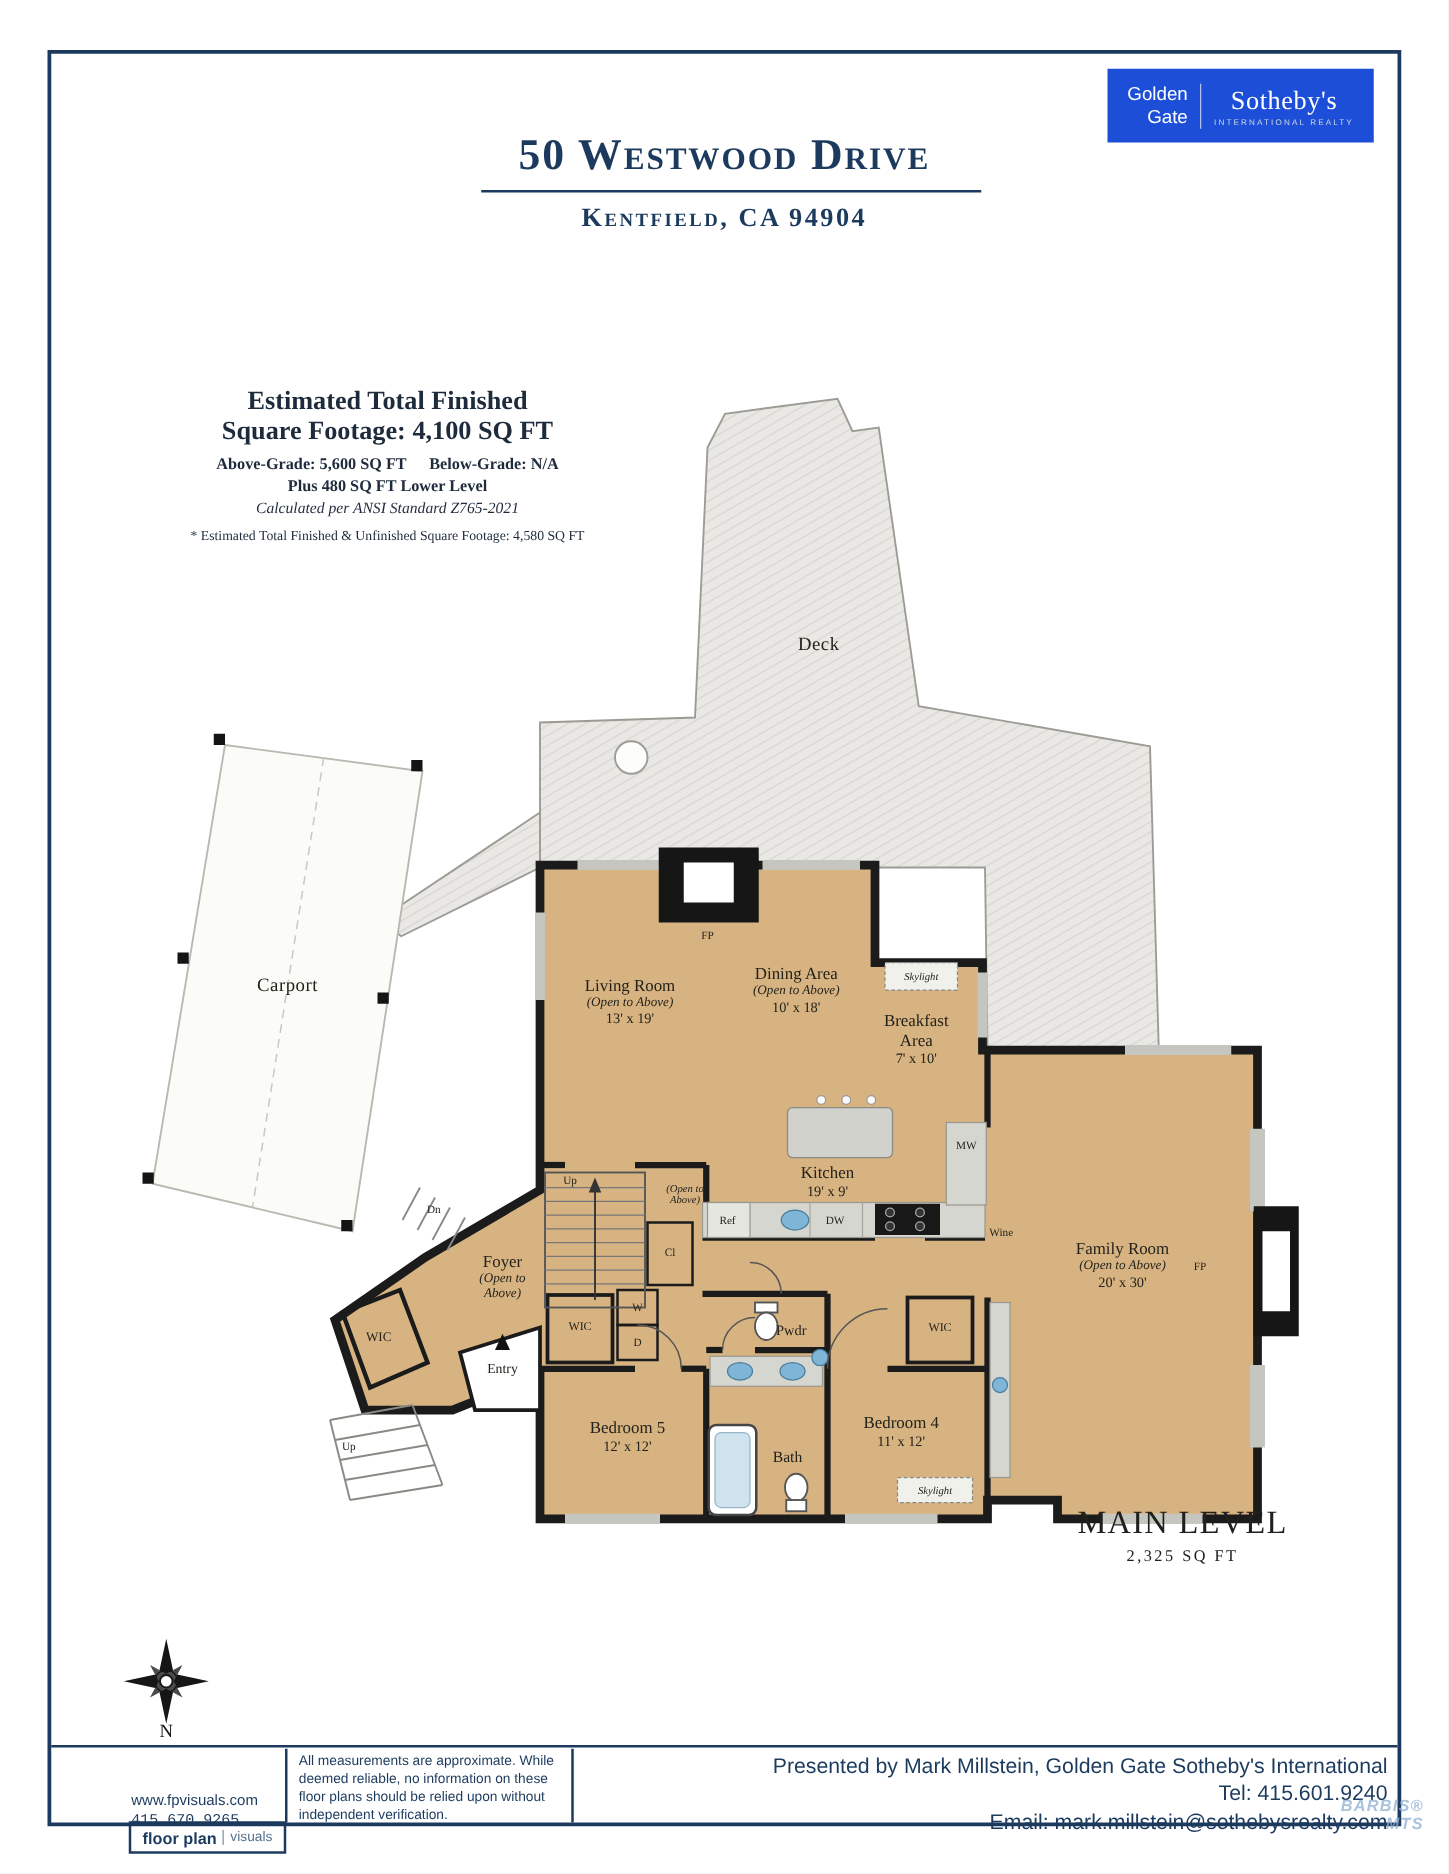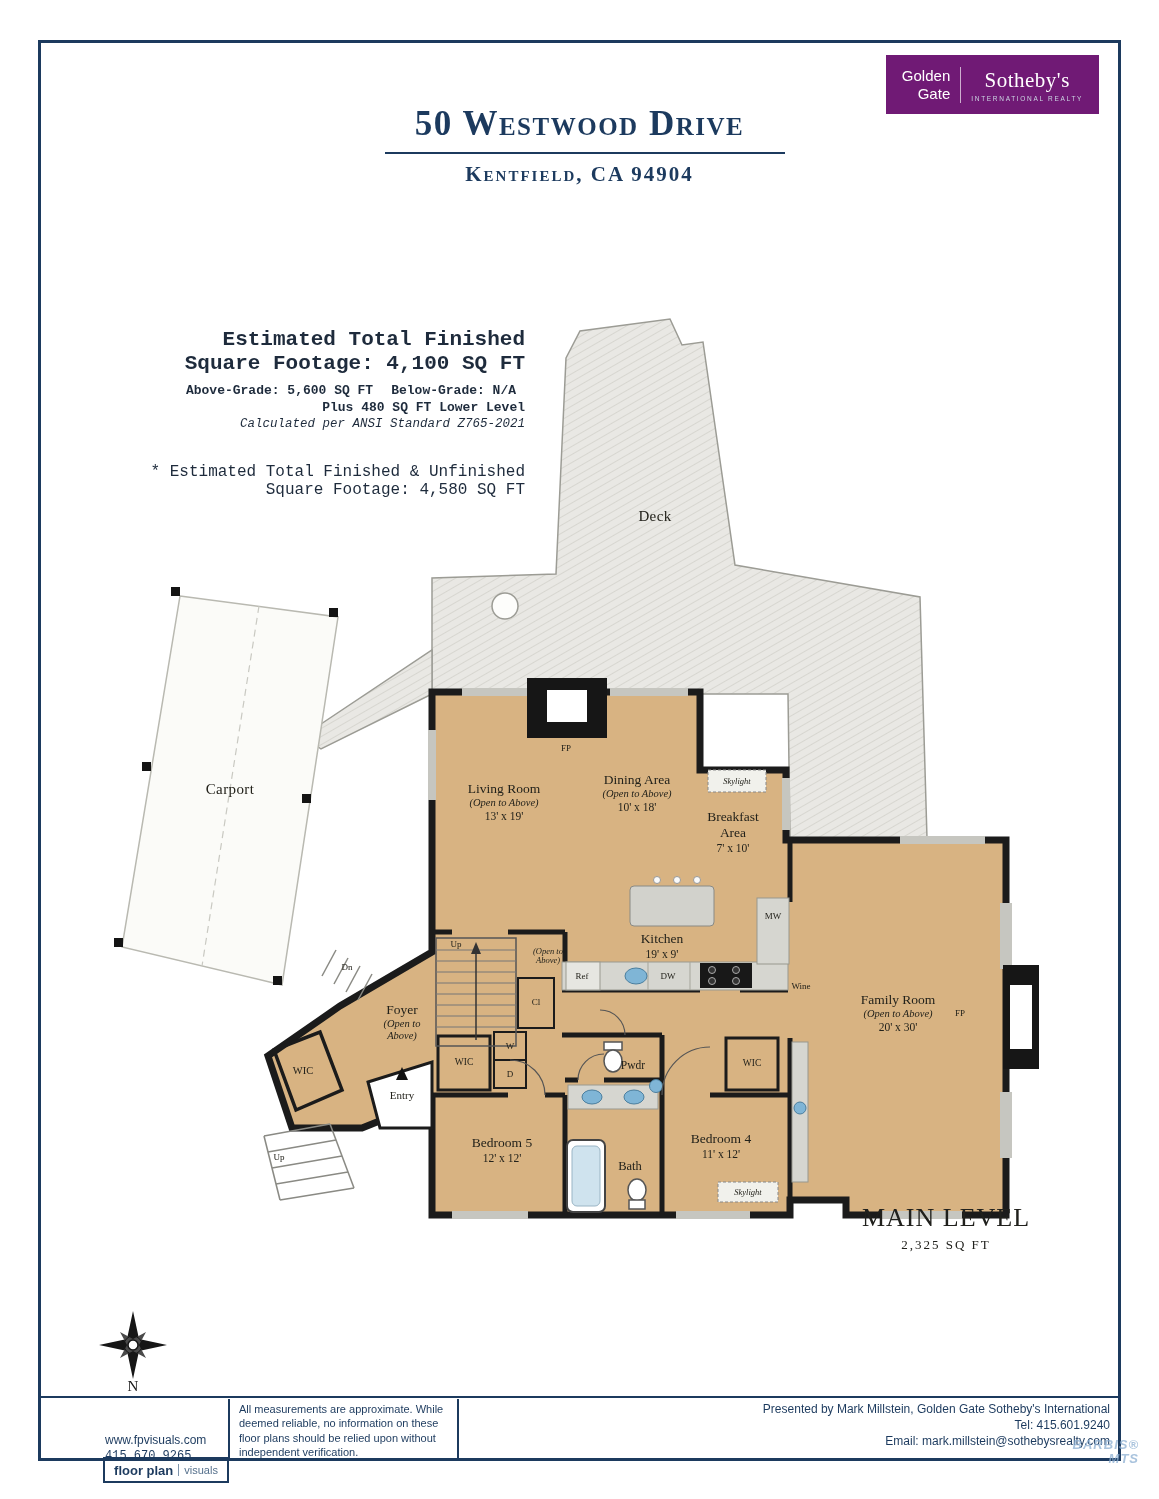--- a/index.html
+++ b/index.html
@@ -8,38 +8,38 @@
   .frame{position:absolute;left:38px;top:40px;right:38px;bottom:38px;border:3px solid #1c3a5e;}
 
   
   .title{position:absolute;left:0;right:0;top:104px;text-align:center;color:#1c3a5e;
          font-variant:small-caps;font-weight:600;font-size:35px;letter-spacing:1.5px;}
   .title-rule{position:absolute;left:385px;top:152px;width:400px;height:2px;background:#1c3a5e;}
   .city{position:absolute;left:0;right:0;top:162px;text-align:center;color:#1c3a5e;
         font-variant:small-caps;font-weight:600;font-size:21px;letter-spacing:2px;}
 
   
-  .brand{position:absolute;left:886px;top:55px;width:213px;height:59px;background:#701a75;
+  .brand{position:absolute;left:886px;top:55px;width:213px;height:59px;background:#1d4ed8;
          display:flex;align-items:center;justify-content:center;}
   .brand .gg{color:#fff;font-family:"Liberation Sans",sans-serif;font-size:15px;line-height:1.2;
              text-align:right;font-weight:400;}
   .brand .div{width:1px;height:36px;background:rgba(255,255,255,.65);margin:0 10px;}
   .brand .so{color:#fff;text-align:center;}
   .brand .so .nm{font-size:21px;letter-spacing:.5px;}
   .brand .so .tg{font-size:6.5px;letter-spacing:1.7px;color:#ccd6e3;margin-top:2px;
                  text-transform:uppercase;font-family:"Liberation Sans",sans-serif;}
 
   
-  .summary{position:absolute;left:95px;top:328px;width:430px;text-align:right;color:#1e2b3c;font-family:Liberation Mono, monospace;}
+  .summary{position:absolute;left:95px;top:308px;width:430px;text-align:center;color:#1e2b3c;}
   .summary .h{font-size:21px;font-weight:bold;line-height:1.15;}
   .summary .grades{font-size:13px;font-weight:bold;margin-top:7px;}
   .summary .grades span{margin:0 9px;}
   .summary .lower{font-size:13px;font-weight:bold;margin-top:2px;}
   .summary .std{font-size:12.5px;font-style:italic;margin-top:2px;}
-  .summary .note{font-size:16px;margin-top:32px;}
+  .summary .note{font-size:11px;margin-top:9px;}
 
   
   .lbl{position:absolute;transform:translate(-50%,-50%);text-align:center;color:#23221b;line-height:1.18;}
   .lbl .nm{font-size:13.5px;white-space:nowrap;}
   .lbl .nm.wrap{white-space:normal;}
   .lbl .nt{font-size:10.5px;font-style:italic;}
   .lbl .dm{font-size:11.5px;margin-top:1px;}
   .lbl.big .nm{font-size:15px;letter-spacing:.4px;}
   .tag{position:absolute;transform:translate(-50%,-50%);font-size:9.5px;color:#23221b;white-space:nowrap;}
   .tag.it{font-style:italic;font-size:8.5px;}
@@ -61,21 +61,21 @@
   .fpv-box .p1{color:#1c3a5e;font-weight:bold;font-size:13px;}
   .fpv-box .d{width:1px;height:12px;background:#7d93ab;margin:0 5px;}
   .fpv-box .p2{color:#55708c;font-size:11px;}
   .fpv-url{position:absolute;left:105px;top:1433px;font-family:"Liberation Sans",sans-serif;
            font-size:12px;color:#1c3a5e;}
   .fpv-phone{position:absolute;left:105px;top:1449px;font-family:Liberation Mono, monospace;
              font-size:12px;color:#1c3a5e;}
   .disclaimer{position:absolute;left:239px;top:1402px;width:207px;font-family:"Liberation Sans",sans-serif;
               font-size:11px;line-height:1.3;color:#1c3a5e;}
   .presented{position:absolute;right:49px;top:1402px;width:640px;text-align:right;
-             font-family:"Liberation Sans",sans-serif;font-size:12px;line-height:1.32;color:#1c3a5e;}
+             font-family:"Liberation Sans",sans-serif;font-size:17px;line-height:1.32;color:#1c3a5e;}
   .watermark{position:absolute;right:20px;top:1438px;text-align:right;
              font-family:"Liberation Sans",sans-serif;font-weight:bold;font-style:italic;
              font-size:13px;line-height:1.1;color:rgba(140,175,210,.75);letter-spacing:1px;}
 </style>
 </head>
 <body>
 
 <div class="page">
   <div class="frame"></div>
 

